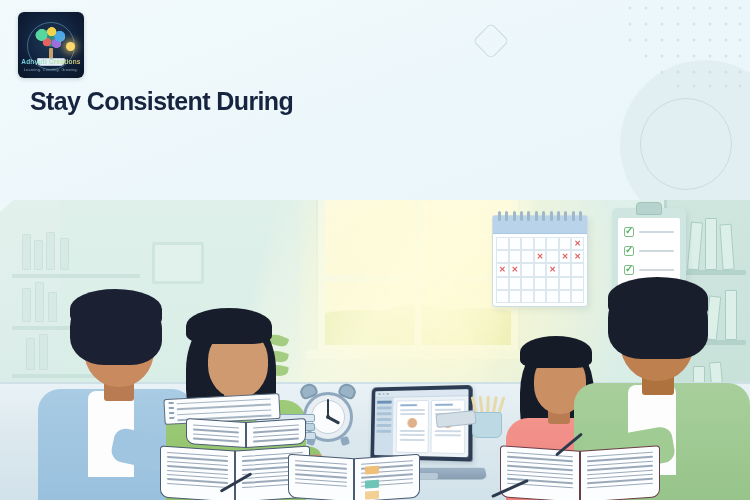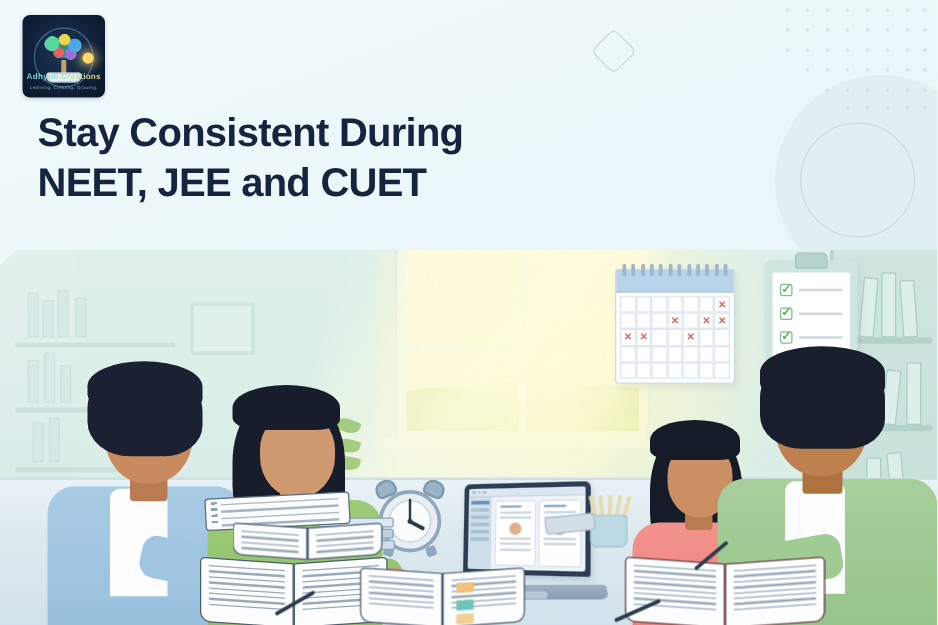--- a/index.html
+++ b/index.html
@@ -371,21 +371,21 @@
     background: linear-gradient(90deg,#6fd3f0,#9fe3b6,#f3d36d);
     -webkit-background-clip: text; background-clip: text; color: transparent;
   }
   #logo .tagline {
     position:absolute; left:0; right:0; bottom:6px; text-align:center;
     font-size:3.6px; color:#8fa9bd; letter-spacing:.3px;
   }
 
   #headline {
     position: absolute; left: 30px; top: 86px; width: 470px;
-    font-size: 32px; line-height: 1.26; font-weight: 700;
+    font-size: 25px; line-height: 1.26; font-weight: 700;
     color: #172440; letter-spacing: -0.6px;
   }
   #headline .ln { display: block; white-space: nowrap; }
 </style>
 </head>
 <body>
 
 <div id="banner">
 
   <div class="deco" id="circle-big"></div>
@@ -473,21 +473,20 @@
     <div class="tree-canopy"></div>
     <div class="trunk"></div>
     <div class="book"></div>
     <div class="glow"></div>
     <div class="brand">Adhyuti Creations</div>
     <div class="tagline">Learning. Creating. Growing.</div>
   </div>
 
   <h1 id="headline">
     <span class="ln">Stay Consistent During</span>
-    <span class="ln">NEET, JEE and CUET</span>
   </h1>
 
   <div id="scene">
 
     <div id="scene-arc"></div>
     <div id="wall"></div>
 
     <div id="shelf-left">
       <div class="shelf-bar" style="top:46px"></div>
       <div class="shelf-bar" style="top:98px"></div>

